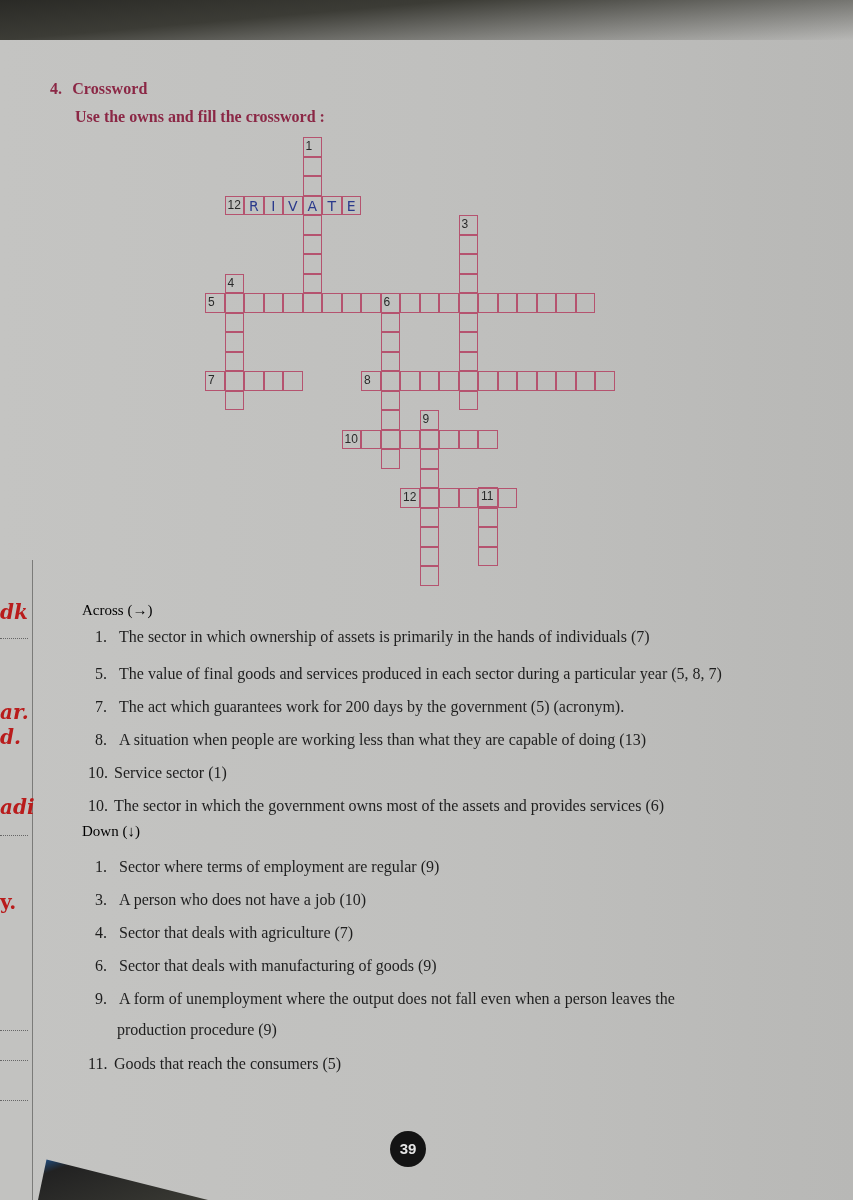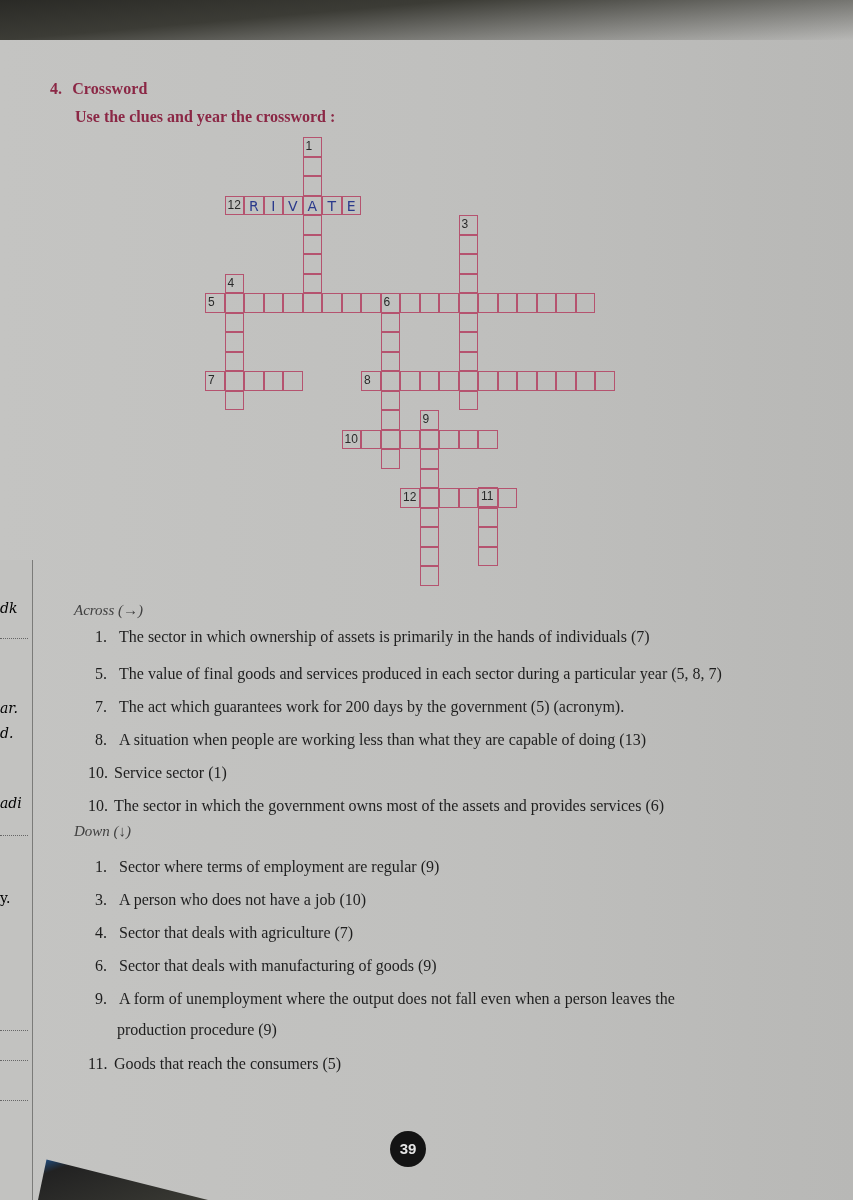--- a/index.html
+++ b/index.html
@@ -5,37 +5,37 @@
   html,body{margin:0;padding:0;}
   body{width:853px;height:1200px;overflow:hidden;position:relative;
        background:#bdbdbb;font-family:"Liberation Serif","DejaVu Serif",serif;}
   .page-top-shadow{position:absolute;left:0;top:0;width:853px;height:40px;
        background:linear-gradient(175deg,#2a2a26 0%,#3c3c36 35%,rgba(189,189,187,0) 100%);}
   .page{position:absolute;left:0;top:0;width:853px;height:1200px;
        background:linear-gradient(90deg,#c4c4c2 0%,#c0c0be 50%,#b8b8b6 100%);}
   .prev-page{position:absolute;left:0;top:560px;width:32px;height:640px;
        background:#c2c2c0;border-right:1px solid #7b7b79;}
   .prev-page .scribble{position:absolute;left:0;font-family:"DejaVu Serif",serif;
-       font-style:italic;color:#000000;font-size:14px;}
+       font-style:italic;color:#b91c1c;font-size:20px;font-weight:bold;}
   .prev-page .dots{position:absolute;left:0;width:28px;border-top:1px dotted #666;}
   .page-corner{position:absolute;left:38px;bottom:0;width:170px;height:45px;
        background:linear-gradient(160deg,#1e5fa8 0%,#222 20%,#3a3a34 100%);
        clip-path:polygon(0 100%,5% 10%,100% 100%);}
   .heading{position:absolute;left:50px;top:80px;color:#8b2745;font-weight:bold;
        font-size:16px;letter-spacing:0.1px;}
   .heading .num{margin-right:10px;}
   .subheading{position:absolute;left:75px;top:108px;color:#8b2745;font-weight:bold;font-size:16px;}
   .grid{position:absolute;left:0;top:0;width:853px;height:600px;}
   .cell{position:absolute;width:19.5px;height:19.5px;box-sizing:border-box;
         border:1px solid #b5536f;background:transparent;}
   .cell .lbl{position:absolute;left:2px;top:1px;font-family:"Liberation Sans",sans-serif;
         font-size:12px;color:#2a2a2a;line-height:14px;}
   .cell .hw{position:absolute;left:0;right:0;top:0;text-align:center;
         font-family:"DejaVu Sans",sans-serif;font-size:14px;color:#2b3a8c;line-height:19px;}
-  .section-title{position:absolute;left:74px;color:#404040;font-size:15px;font-style:italic;}
+  .section-title{position:absolute;left:82px;color:#000000;font-size:15px;}
   .clue{position:absolute;color:#1e1e1e;font-size:16px;white-space:nowrap;}
   .clue .n{display:inline-block;width:24px;}
   .page-num{position:absolute;left:390px;top:1131px;width:36px;height:36px;border-radius:50%;
         background:#141414;color:#e6e6e6;font-family:"Liberation Sans",sans-serif;
         font-weight:bold;font-size:15px;text-align:center;line-height:36px;}
 </style>
 </head>
 <body>
 
 <div class="page"></div>
@@ -50,21 +50,21 @@
   <div class="dots" style="top:275px"></div>
   <span class="scribble" style="top:330px;font-style:normal">y.</span>
   <div class="dots" style="top:470px"></div>
   <div class="dots" style="top:500px"></div>
   <div class="dots" style="top:540px"></div>
 </div>
 
 <div class="heading">
   <span class="num">4.</span><span>Crossword</span>
 </div>
-<div class="subheading">Use the clues and year the crossword :</div>
+<div class="subheading">Use the owns and fill the crossword :</div>
 
 <div class="grid" id="grid">
     <div class="cell" style="left: 302.5px; top: 137px;">
       <span class="lbl">1</span>
     </div>
     <div class="cell" style="left: 302.5px; top: 156.5px;"></div>
     <div class="cell" style="left: 302.5px; top: 176px;"></div>
     <div class="cell" style="left: 302.5px; top: 195.5px;">
       <span class="hw">A</span>
     </div>

